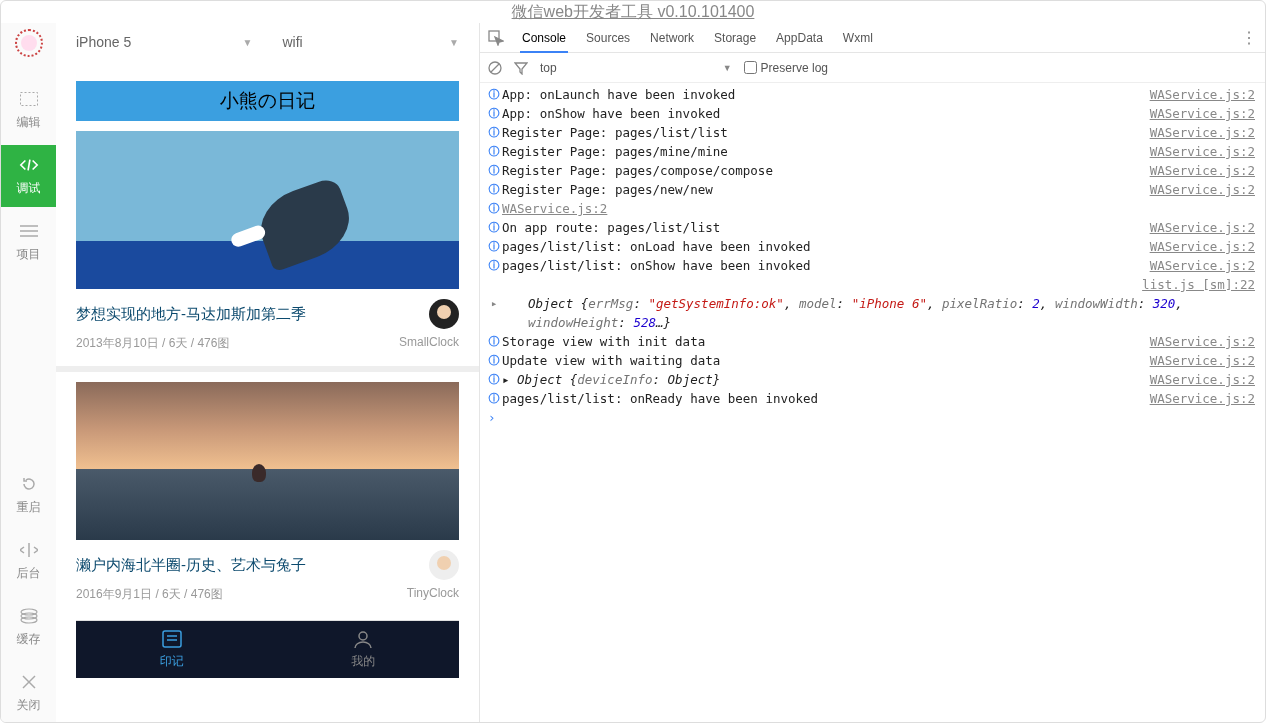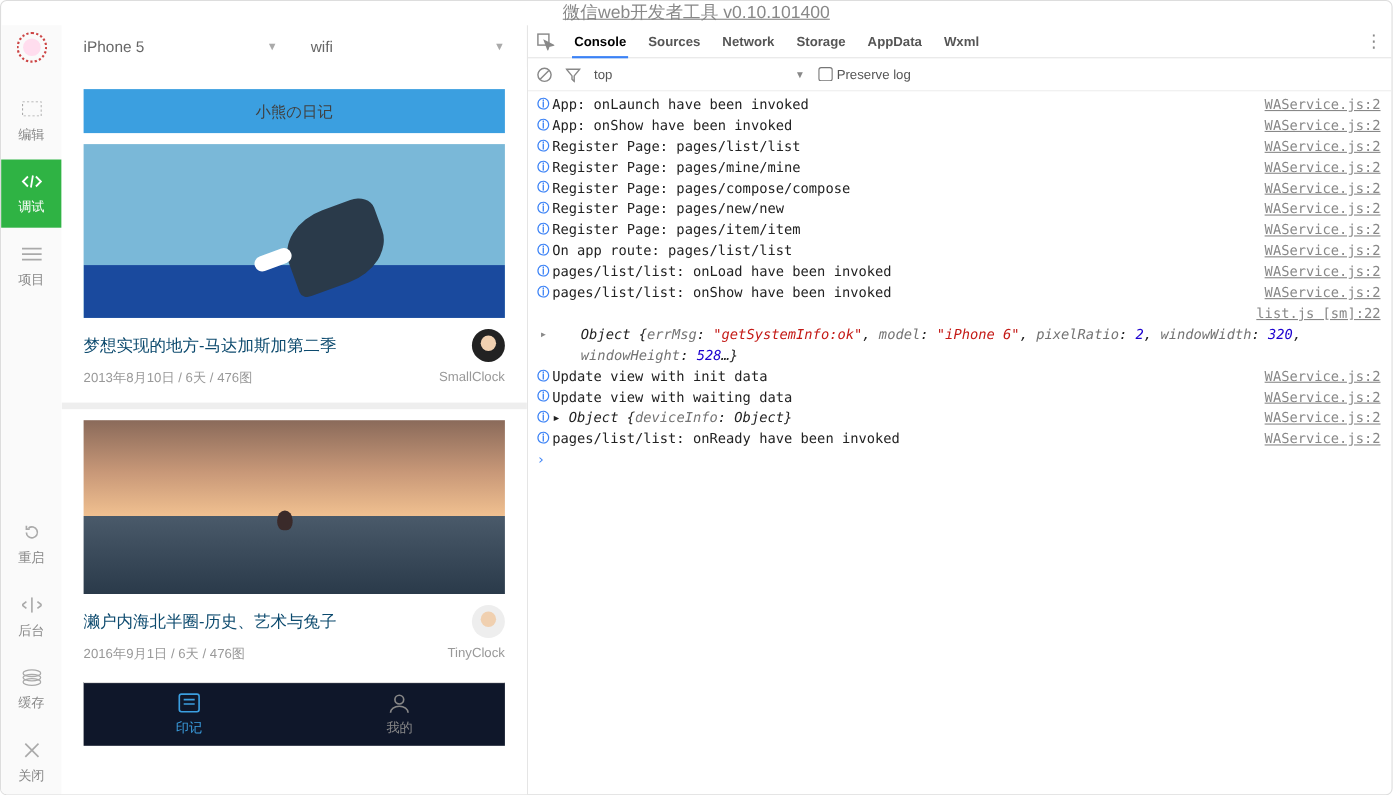--- a/index.html
+++ b/index.html
@@ -17,21 +17,21 @@
 .side-item.active { background: #2fb344; color: #fff; }
 .side-item .ic { width: 20px; height: 18px; display: flex; align-items: center; justify-content: center; }
 .side-spacer { flex: 1; }
 
 
 .device { width: 423px; display: flex; flex-direction: column; }
 .device-top { height: 38px; display: flex; align-items: center; padding: 0 10px; gap: 10px; }
 .dd { flex: 1; height: 28px; display: flex; align-items: center; justify-content: space-between; padding: 0 10px; color: #666; font-size: 14px; cursor: pointer; }
 .dd .chev { font-size: 10px; color: #aaa; }
 .device-body { flex: 1; background: #fff; padding: 0 20px; overflow: hidden; position: relative; }
-.app-header { background: #3b9fe0; color: #404040; text-align: center; height: 40px; line-height: 40px; font-size: 14px; margin-top: 20px; }
+.app-header { background: #3b9fe0; color: #000000; text-align: center; height: 40px; line-height: 40px; font-size: 19px; margin-top: 20px; }
 .card { margin-top: 10px; }
 .card-img { width: 100%; height: 158px; background: #7ab8d8; position: relative; overflow: hidden; }
 .sea { position: absolute; bottom: 0; left: 0; right: 0; height: 48px; background: #1a4a9e; }
 .whale { position: absolute; bottom: 30px; left: 48%; width: 90px; height: 70px; background: #2a3a4a; border-radius: 50% 20% 50% 10%; transform: rotate(-20deg); }
 .whale::after { content: ""; position: absolute; left: -30px; top: 20px; width: 35px; height: 14px; background: #fff; border-radius: 10px; }
 .sunset { background: linear-gradient(#8a6a5a 0%, #c89878 30%, #f0c090 55%, #4a5a6a 55%, #2a3a4a 100%); }
 .balloon { position: absolute; left: 46%; top: 52%; width: 14px; height: 18px; background: #3a2a2a; border-radius: 50% 50% 40% 40%; }
 .card-row { display: flex; align-items: center; gap: 8px; margin-top: 10px; }
 .card-title { font-size: 15px; color: #0c4a6e; flex: 1; }
 .avatar { width: 30px; height: 30px; border-radius: 50%; background: #222; position: relative; overflow: hidden; }
@@ -39,21 +39,21 @@
 .avatar.alt { background: #eee; }
 .card-meta { display: flex; justify-content: space-between; font-size: 12px; color: #999; margin-top: 6px; }
 .divider { height: 6px; background: #eee; margin: 14px -20px 0; }
 .tabbar { position: absolute; bottom: 46px; left: 20px; right: 20px; height: 58px; border-top: 1px solid #e0e0e0; display: flex; background: #0f172a; }
 .tab { flex: 1; display: flex; flex-direction: column; align-items: center; justify-content: center; gap: 4px; font-size: 12px; color: #888; cursor: pointer; }
 .tab.active { color: #3b9fe0; }
 
 
 .devtools { flex: 1; display: flex; flex-direction: column; border-left: 1px solid #e5e5e5; }
 .dt-tabs { height: 30px; display: flex; align-items: center; padding: 0 8px; gap: 16px; border-bottom: 1px solid #e5e5e5; font-size: 12px; color: #555; }
-.dt-tab { cursor: pointer; padding: 0 2px; height: 30px; line-height: 30px; font-weight: bold; }
+.dt-tab { cursor: pointer; padding: 0 2px; height: 30px; line-height: 30px; }
 .dt-tab.active { color: #000; border-bottom: 2px solid #3b82f6; }
 .dt-more { margin-left: auto; color: #888; font-size: 16px; cursor: pointer; }
 .dt-toolbar { height: 30px; display: flex; align-items: center; padding: 0 8px; gap: 12px; border-bottom: 1px solid #eee; font-size: 12px; color: #555; }
 .dt-sel { display: flex; align-items: center; gap: 6px; }
 .dt-sel .chev { font-size: 9px; color: #888; margin-left: 160px; }
 .console { flex: 1; overflow: auto; font-family: Menlo, Consolas, monospace; font-size: 12.5px; line-height: 19px; padding: 2px 0; }
 .row { display: flex; padding: 0 10px 0 6px; }
 .row .ico { width: 16px; color: #3b82f6; font-weight: bold; font-size: 11px; text-align: center; }
 .row .msg { flex: 1; color: #222; white-space: pre; }
 .row .src { color: #888; text-decoration: underline; cursor: pointer; }
@@ -284,21 +284,20 @@
           <span class="msg">Register Page: pages/compose/compose</span>
           <span class="src">WAService.js:2</span>
         </div>
         <div class="row">
           <span class="ico">ⓘ</span>
           <span class="msg">Register Page: pages/new/new</span>
           <span class="src">WAService.js:2</span>
         </div>
         <div class="row">
           <span class="ico">ⓘ</span>
-          <span class="msg">Register Page: pages/item/item</span>
           <span class="src">WAService.js:2</span>
         </div>
         <div class="row">
           <span class="ico">ⓘ</span>
           <span class="msg">On app route: pages/list/list</span>
           <span class="src">WAService.js:2</span>
         </div>
         <div class="row">
           <span class="ico">ⓘ</span>
           <span class="msg">pages/list/list: onLoad have been invoked</span>
@@ -313,21 +312,21 @@
           <span class="ico"></span>
           <span class="msg"></span>
           <span class="src">list.js [sm]:22</span>
         </div>
         <div class="row obj">
           <span class="ico">▸</span>
           <span class="msg">Object {<span class="k-purple">errMsg</span>: <span class="k-red">"getSystemInfo:ok"</span>, <span class="k-purple">model</span>: <span class="k-red">"iPhone 6"</span>, <span class="k-purple">pixelRatio</span>: <span class="k-blue">2</span>, <span class="k-purple">windowWidth</span>: <span class="k-blue">320</span>, <span class="k-purple">windowHeight</span>: <span class="k-blue">528</span>…}</span>
         </div>
         <div class="row">
           <span class="ico">ⓘ</span>
-          <span class="msg">Update view with init data</span>
+          <span class="msg">Storage view with init data</span>
           <span class="src">WAService.js:2</span>
         </div>
         <div class="row">
           <span class="ico">ⓘ</span>
           <span class="msg">Update view with waiting data</span>
           <span class="src">WAService.js:2</span>
         </div>
         <div class="row">
           <span class="ico">ⓘ</span>
           <span class="msg" style="font-style:italic">▸ Object {<span class="k-purple">deviceInfo</span>: Object}</span>

